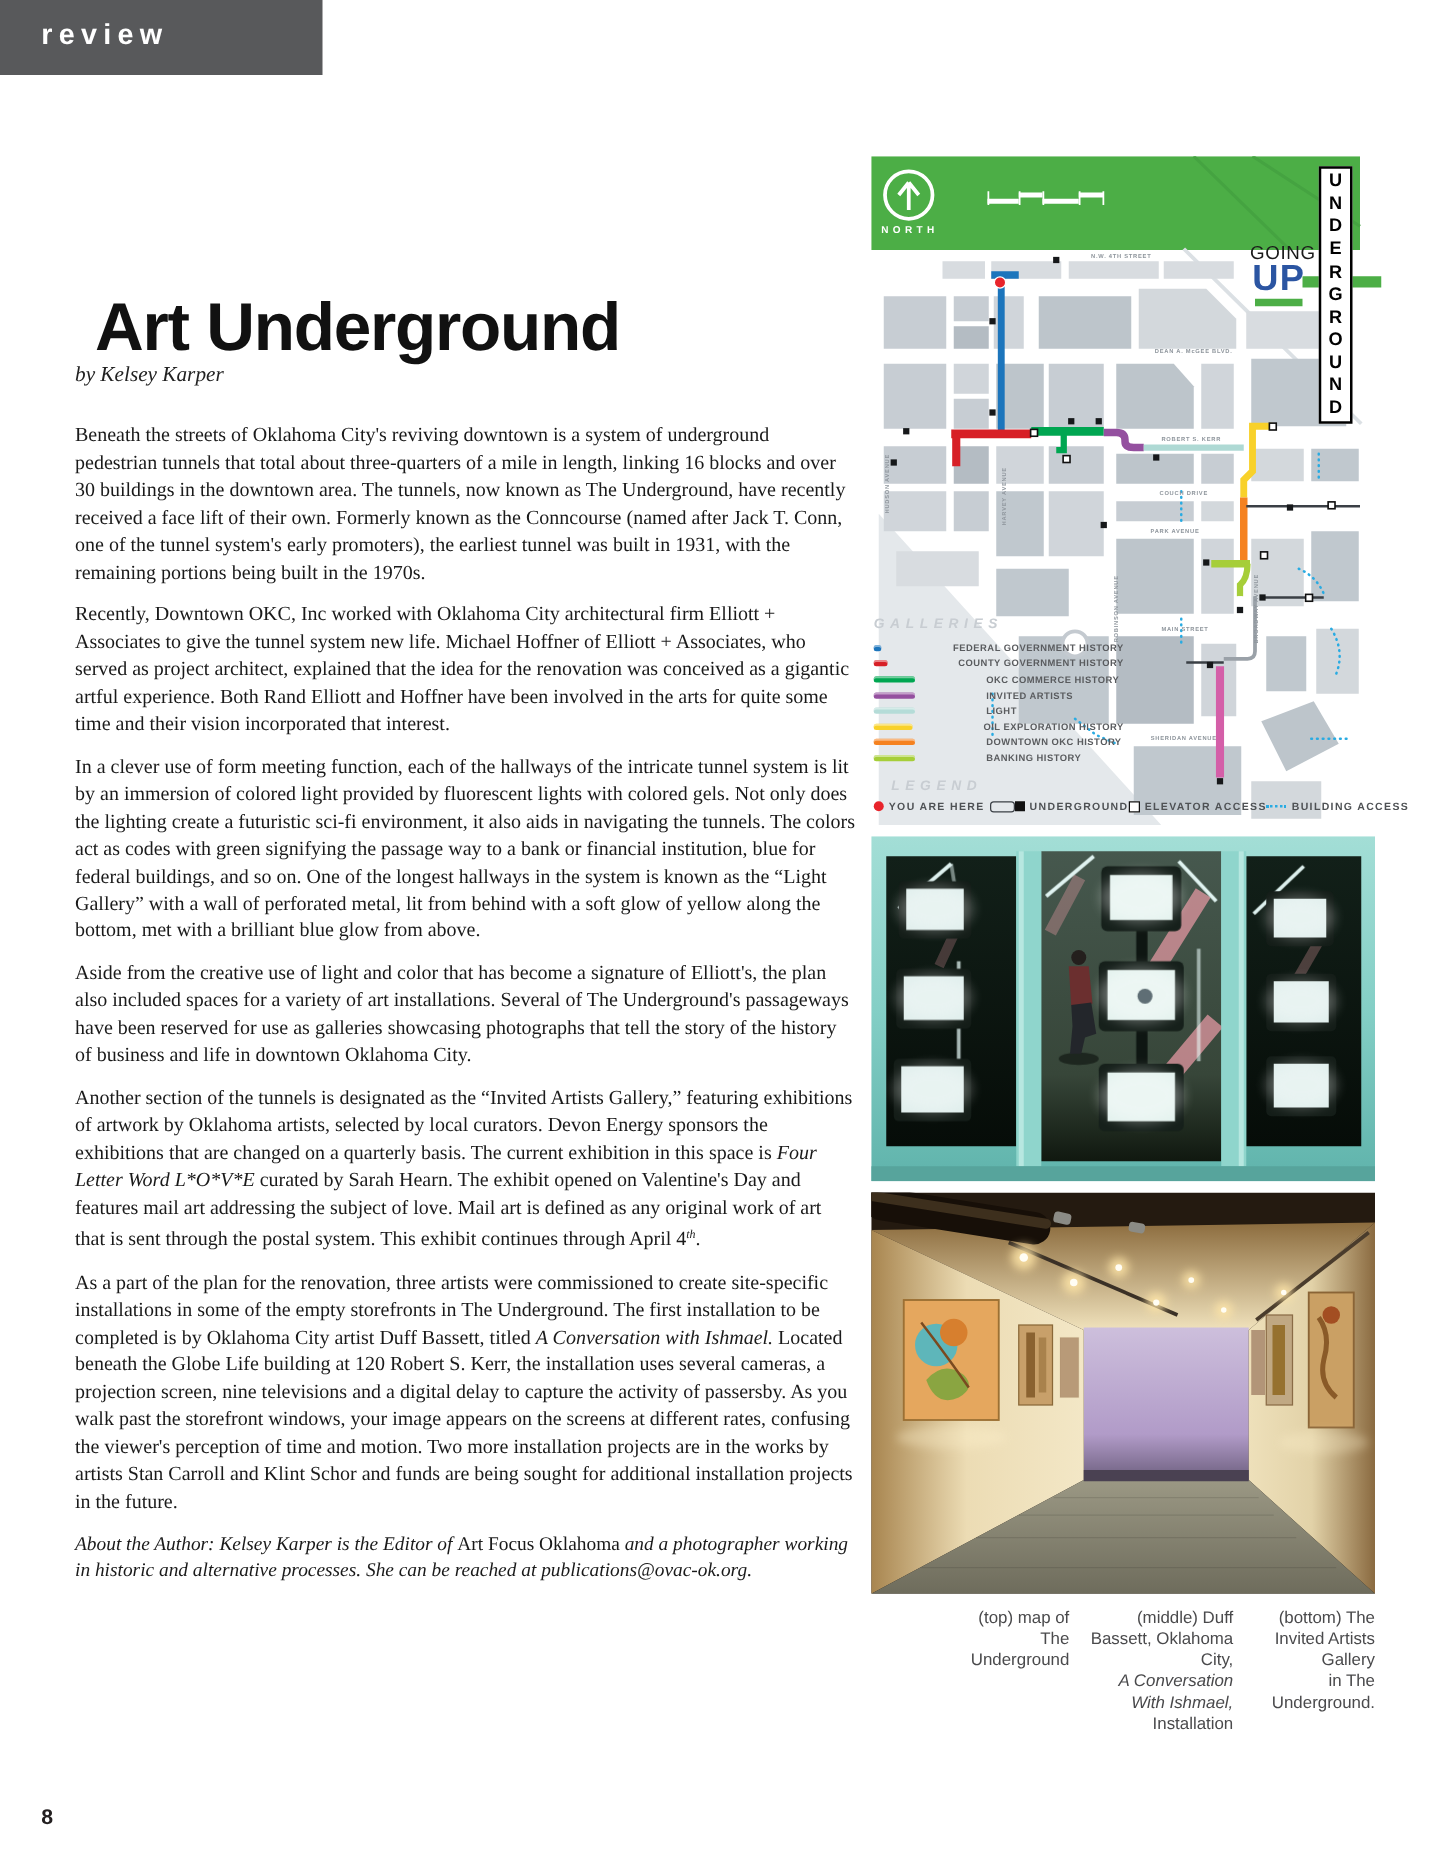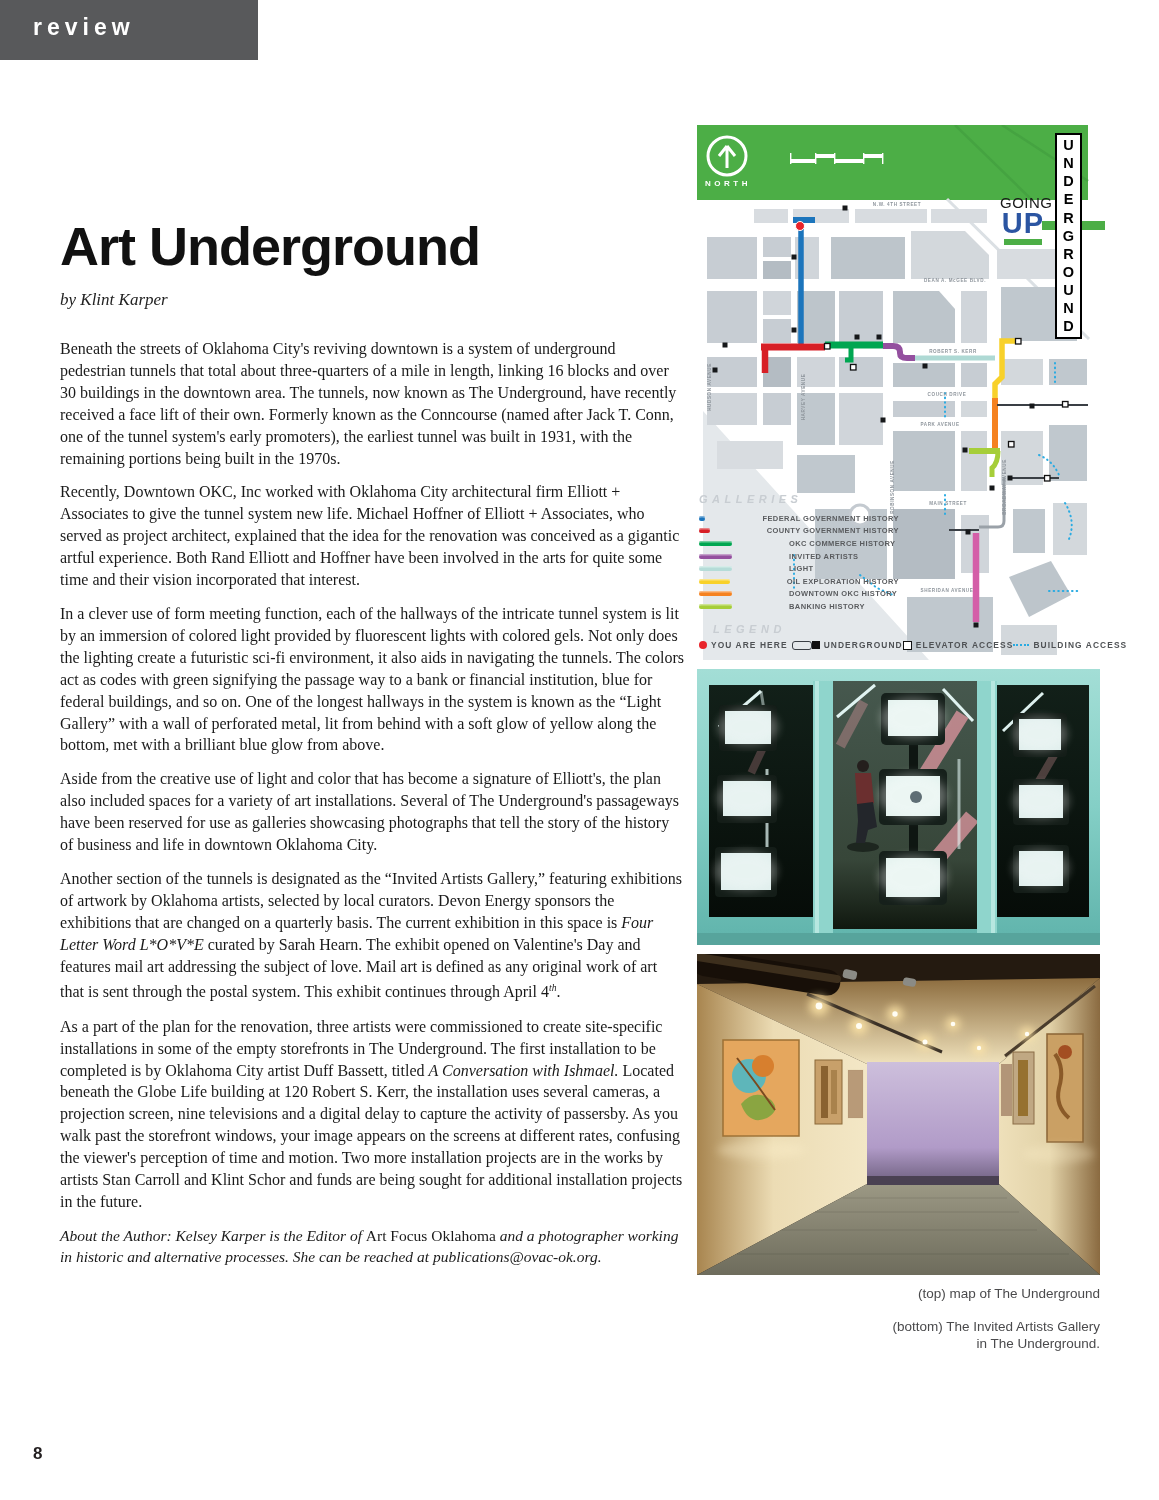--- a/index.html
+++ b/index.html
@@ -3,21 +3,21 @@
 <meta charset="utf-8">
 <style>
   html,body{margin:0;padding:0;background:#ffffff;}
   .page{position:relative;width:1159px;height:1500px;background:#fff;overflow:hidden;
         font-family:"Liberation Serif",serif;}
 
   
   .review-tab{position:absolute;left:0;top:0;width:258px;height:60px;background:#58595b;}
   .review-tab span{display:block;padding:14px 0 0 33px;color:#fff;
     font-family:"Liberation Sans",sans-serif;font-weight:bold;font-size:23px;letter-spacing:5px;}
-  .title{position:absolute;left:60px;top:215px;margin:0;color:#111;
+  .title{position:absolute;left:60px;top:215px;margin:16px;color:#111;
     font-family:"Liberation Sans",sans-serif;font-weight:bold;font-size:54px;letter-spacing:-1px;}
   .byline{position:absolute;left:60px;top:290px;font-style:italic;font-size:17px;color:#222;}
 
   
   .body-col{position:absolute;left:60px;top:338px;width:624px;color:#1a1a1a;}
   .body-p{margin:0 0 12px 0;font-size:16px;line-height:21.9px;text-align:left;}
   .body-p sup{font-size:0.6em;font-style:italic;}
   .about-p{margin:10px 0 0 0;font-size:15.5px;line-height:21.5px;}
   .page-num{position:absolute;left:33px;top:1444px;font-family:"Liberation Sans",sans-serif;
     font-weight:bold;font-size:17px;color:#231f20;}
@@ -57,35 +57,35 @@
   .ic-blue-dotted{width:16px;height:3px;border-bottom:2px dotted #29abe2;margin-bottom:3px;}
   .ic-tunnel-outline{width:18px;height:7px;border:1.5px solid #3a3f45;border-radius:3px;}
 
   
   .photo-middle{position:absolute;left:697px;top:669px;width:403px;height:276px;}
   .photo-bottom{position:absolute;left:697px;top:954px;width:403px;height:321px;}
   .photo-middle svg,.photo-bottom svg{display:block;width:100%;height:100%;}
 
   
   .captions{position:absolute;right:59px;top:1285px;width:330px;display:flex;
-    flex-direction:column;gap:16px;}
+    flex-direction:row;gap:16px;}
   .caption{font-family:"Liberation Sans",sans-serif;font-size:13.5px;line-height:17px;
     color:#4a4a4c;text-align:right;white-space:pre-line;}
 </style>
 </head>
 <body>
 
 <div class="page">
 
   <div class="review-tab">
     <span>review</span>
   </div>
 
   <h1 class="title">Art Underground</h1>
-  <div class="byline">by Klint Karper</div>
+  <div class="byline">by Kelsey Karper</div>
 
   <div class="body-col" id="paragraphs">
       <p class="body-p"><span>Beneath the streets of Oklahoma City's reviving downtown is a system of underground pedestrian tunnels that total about three-quarters of a mile in length, linking 16 blocks and over 30 buildings in the downtown area. The tunnels, now known as The Underground, have recently received a face lift of their own. Formerly known as the Conncourse (named after Jack T. Conn, one of the tunnel system's early promoters), the earliest tunnel was built in 1931, with the remaining portions being built in the 1970s.</span></p>
       <p class="body-p"><span>Recently, Downtown OKC, Inc worked with Oklahoma City architectural firm Elliott + Associates to give the tunnel system new life. Michael Hoffner of Elliott + Associates, who served as project architect, explained that the idea for the renovation was conceived as a gigantic artful experience. Both Rand Elliott and Hoffner have been involved in the arts for quite some time and their vision incorporated that interest.</span></p>
       <p class="body-p"><span>In a clever use of form meeting function, each of the hallways of the intricate tunnel system is lit by an immersion of colored light provided by fluorescent lights with colored gels. Not only does the lighting create a futuristic sci-fi environment, it also aids in navigating the tunnels. The colors act as codes with green signifying the passage way to a bank or financial institution, blue for federal buildings, and so on. One of the longest hallways in the system is known as the “Light Gallery” with a wall of perforated metal, lit from behind with a soft glow of yellow along the bottom, met with a brilliant blue glow from above.</span></p>
       <p class="body-p"><span>Aside from the creative use of light and color that has become a signature of Elliott's, the plan also included spaces for a variety of art installations. Several of The Underground's passageways have been reserved for use as galleries showcasing photographs that tell the story of the history of business and life in downtown Oklahoma City.</span></p>
       <p class="body-p"><span>Another section of the tunnels is designated as the “Invited Artists Gallery,” featuring exhibitions of artwork by Oklahoma artists, selected by local curators. Devon Energy sponsors the exhibitions that are changed on a quarterly basis. The current exhibition in this space is </span><i>Four Letter Word L*O*V*E</i><span> curated by Sarah Hearn. The exhibit opened on Valentine's Day and features mail art addressing the subject of love. Mail art is defined as any original work of art that is sent through the postal system. This exhibit continues through April 4</span><sup>th</sup><span>.</span></p>
       <p class="body-p"><span>As a part of the plan for the renovation, three artists were commissioned to create site-specific installations in some of the empty storefronts in The Underground. The first installation to be completed is by Oklahoma City artist Duff Bassett, titled </span><i>A Conversation with Ishmael.</i><span> Located beneath the Globe Life building at 120 Robert S. Kerr, the installation uses several cameras, a projection screen, nine televisions and a digital delay to capture the activity of passersby. As you walk past the storefront windows, your image appears on the screens at different rates, confusing the viewer's perception of time and motion. Two more installation projects are in the works by artists Stan Carroll and Klint Schor and funds are being sought for additional installation projects in the future.</span></p>
       <p class="about-p"><i>About the Author: Kelsey Karper is the Editor of </i><span>Art Focus Oklahoma</span><i> and a photographer working in historic and alternative processes. She can be reached at publications@ovac-ok.org.</i></p>
     </div>
@@ -513,17 +513,19 @@
         <line x1="40" y1="300" x2="372" y2="300"></line>
           <line x1="84" y1="276" x2="340" y2="276"></line>
         <line x1="118" y1="258" x2="322" y2="258"></line>
           <line x1="146" y1="244" x2="310" y2="244"></line>
       </g>
     </svg>
   </div>
 
   <div class="captions" id="captions">
       <div class="caption"><span>(top) map of The Underground</span></div>
+      <div class="caption"><span>(middle) Duff Bassett, Oklahoma City,
+</span><i>A Conversation With Ishmael,</i><span> Installation</span></div>
       <div class="caption"><span>(bottom) The Invited Artists Gallery
 in The Underground.</span></div>
     </div>
 
 </div>
 
 </body></html>

